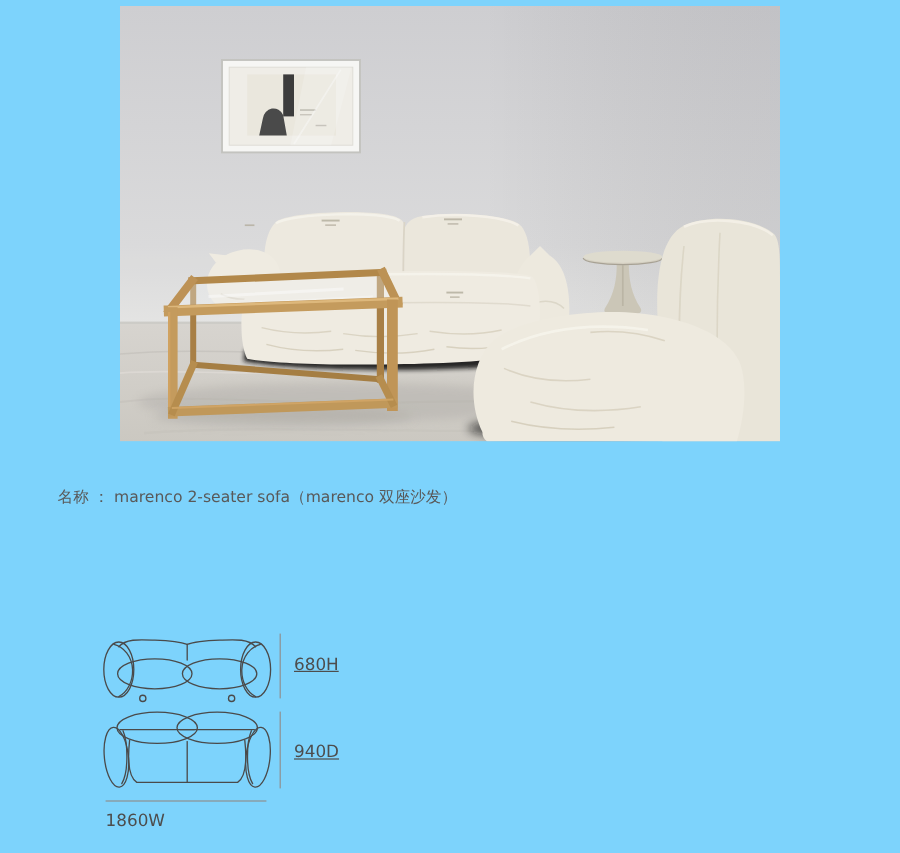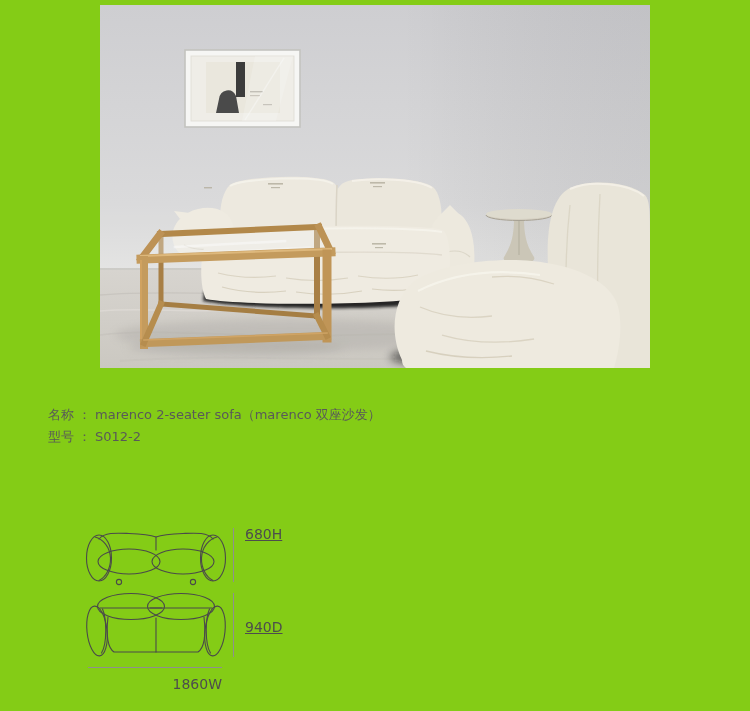--- a/index.html
+++ b/index.html
@@ -1,33 +1,33 @@
 <!DOCTYPE html>
 <html><head>
 <meta charset="utf-8">
 <style>
   html,body{margin:0;padding:0;background:#ffffff;}
   body{font-family:"DejaVu Sans","Liberation Sans",sans-serif;}
-  .page{position:relative;width:750px;height:711px;background:#84cc16;overflow:hidden;}
+  .page{position:relative;width:750px;height:711px;background:#7dd3fc;overflow:hidden;}
 
   
   .photo{position:absolute;left:100px;top:5px;width:550px;height:363px;overflow:hidden;}
   .photo svg{display:block;}
 
   
   .details{position:absolute;left:48px;top:404px;color:#595959;font-size:13px;line-height:22px;}
   .details .row{white-space:nowrap;}
   .details .sep{padding:0 4px;}
 
   
   .sketch{position:absolute;}
   .dim-line-v{position:absolute;width:0;border-left:1px solid #8f8f8f;}
   .dim-line-h{position:absolute;height:0;border-top:1px solid #8f8f8f;}
   .dim-label{position:absolute;color:#4d4d4d;font-size:14px;line-height:16px;}
-  .dim-label.center{text-align:right;}
+  .dim-label.center{text-align:left;}
 </style>
 </head>
 <body>
 
 <div class="page">
 
   <div class="photo" role="img" aria-label="marenco 2-seater cream sofa in a white room with a framed black-and-white picture, a wooden glass-top cube coffee table and a small tulip pedestal side table">
     <svg width="550" height="363" viewBox="0 0 550 363" xmlns="http://www.w3.org/2000/svg">
       <defs>
         <linearGradient id="wallG" x1="0" y1="0" x2="0" y2="1">
@@ -163,41 +163,40 @@
         <path d="M227,331 L217,311" stroke="#b98f4e" stroke-width="6"></path>
         <path d="M44,335 L227,328" stroke="#d8ab69" stroke-width="1.6" opacity="0.8"></path>
       </g>
 
       <rect x="0" y="0" width="550" height="363" fill="#5a5a62" opacity="0.03"></rect>
     </svg>
   </div>
 
   <div class="details">
     <div class="row"><span>名称</span><span class="sep">：</span><span>marenco 2-seater sofa（marenco 双座沙发）</span></div>
-    <div class="row"><span>型号</span><span class="sep">：</span><span>S012-2</span></div>
   </div>
 
   <div class="sketch" style="left:85px;top:524px;">
     <svg width="142" height="64" viewBox="0 0 142 64" xmlns="http://www.w3.org/2000/svg">
       <g stroke="#4a4a4a" stroke-width="1.1" fill="none" stroke-linecap="round">
         <path d="M14,15 C20,8 32,9 44,9.5 C58,10 67,11.5 71,13 C75,11.5 84,10 98,9.5 C110,9 122,8 128,15"></path>
         <path d="M71,13 L71,26"></path>
         <ellipse cx="14" cy="34" rx="12.5" ry="23"></ellipse>
         <path d="M10,13 C18,15 25,23 25.5,34 C25.8,44 21,53 14,56.5"></path>
         <ellipse cx="128" cy="34" rx="12.5" ry="23"></ellipse>
         <path d="M132,13 C124,15 117,23 116.5,34 C116.2,44 121,53 128,56.5"></path>
         <ellipse cx="44" cy="37.5" rx="31" ry="12.5"></ellipse>
         <ellipse cx="98" cy="37.5" rx="31" ry="12.5"></ellipse>
         <circle cx="34" cy="58" r="2.6"></circle>
         <circle cx="108" cy="58" r="2.6"></circle>
       </g>
     </svg>
   </div>
   <div class="dim-line-v" style="left:233px;top:528px;height:54px;"></div>
-  <div class="dim-label" style="left:245px;top:526px;text-decoration:underline;">680H</div>
+  <div class="dim-label" style="left:245px;top:546px;text-decoration:underline;">680H</div>
 
   <div class="sketch" style="left:85px;top:591px;">
     <svg width="142" height="70" viewBox="0 0 142 70" xmlns="http://www.w3.org/2000/svg">
       <g stroke="#4a4a4a" stroke-width="1.1" fill="none" stroke-linecap="round">
         <ellipse cx="46" cy="15.5" rx="33.5" ry="13"></ellipse>
         <ellipse cx="96" cy="15.5" rx="33.5" ry="13"></ellipse>
         <path d="M15,17 L77,17"></path>
         <path d="M65,17 L127,17"></path>
         <ellipse cx="12" cy="40" rx="10" ry="25" transform="rotate(-6 12 40)"></ellipse>
         <path d="M17.5,18 C21.5,27 22.5,52 16.5,62"></path>

